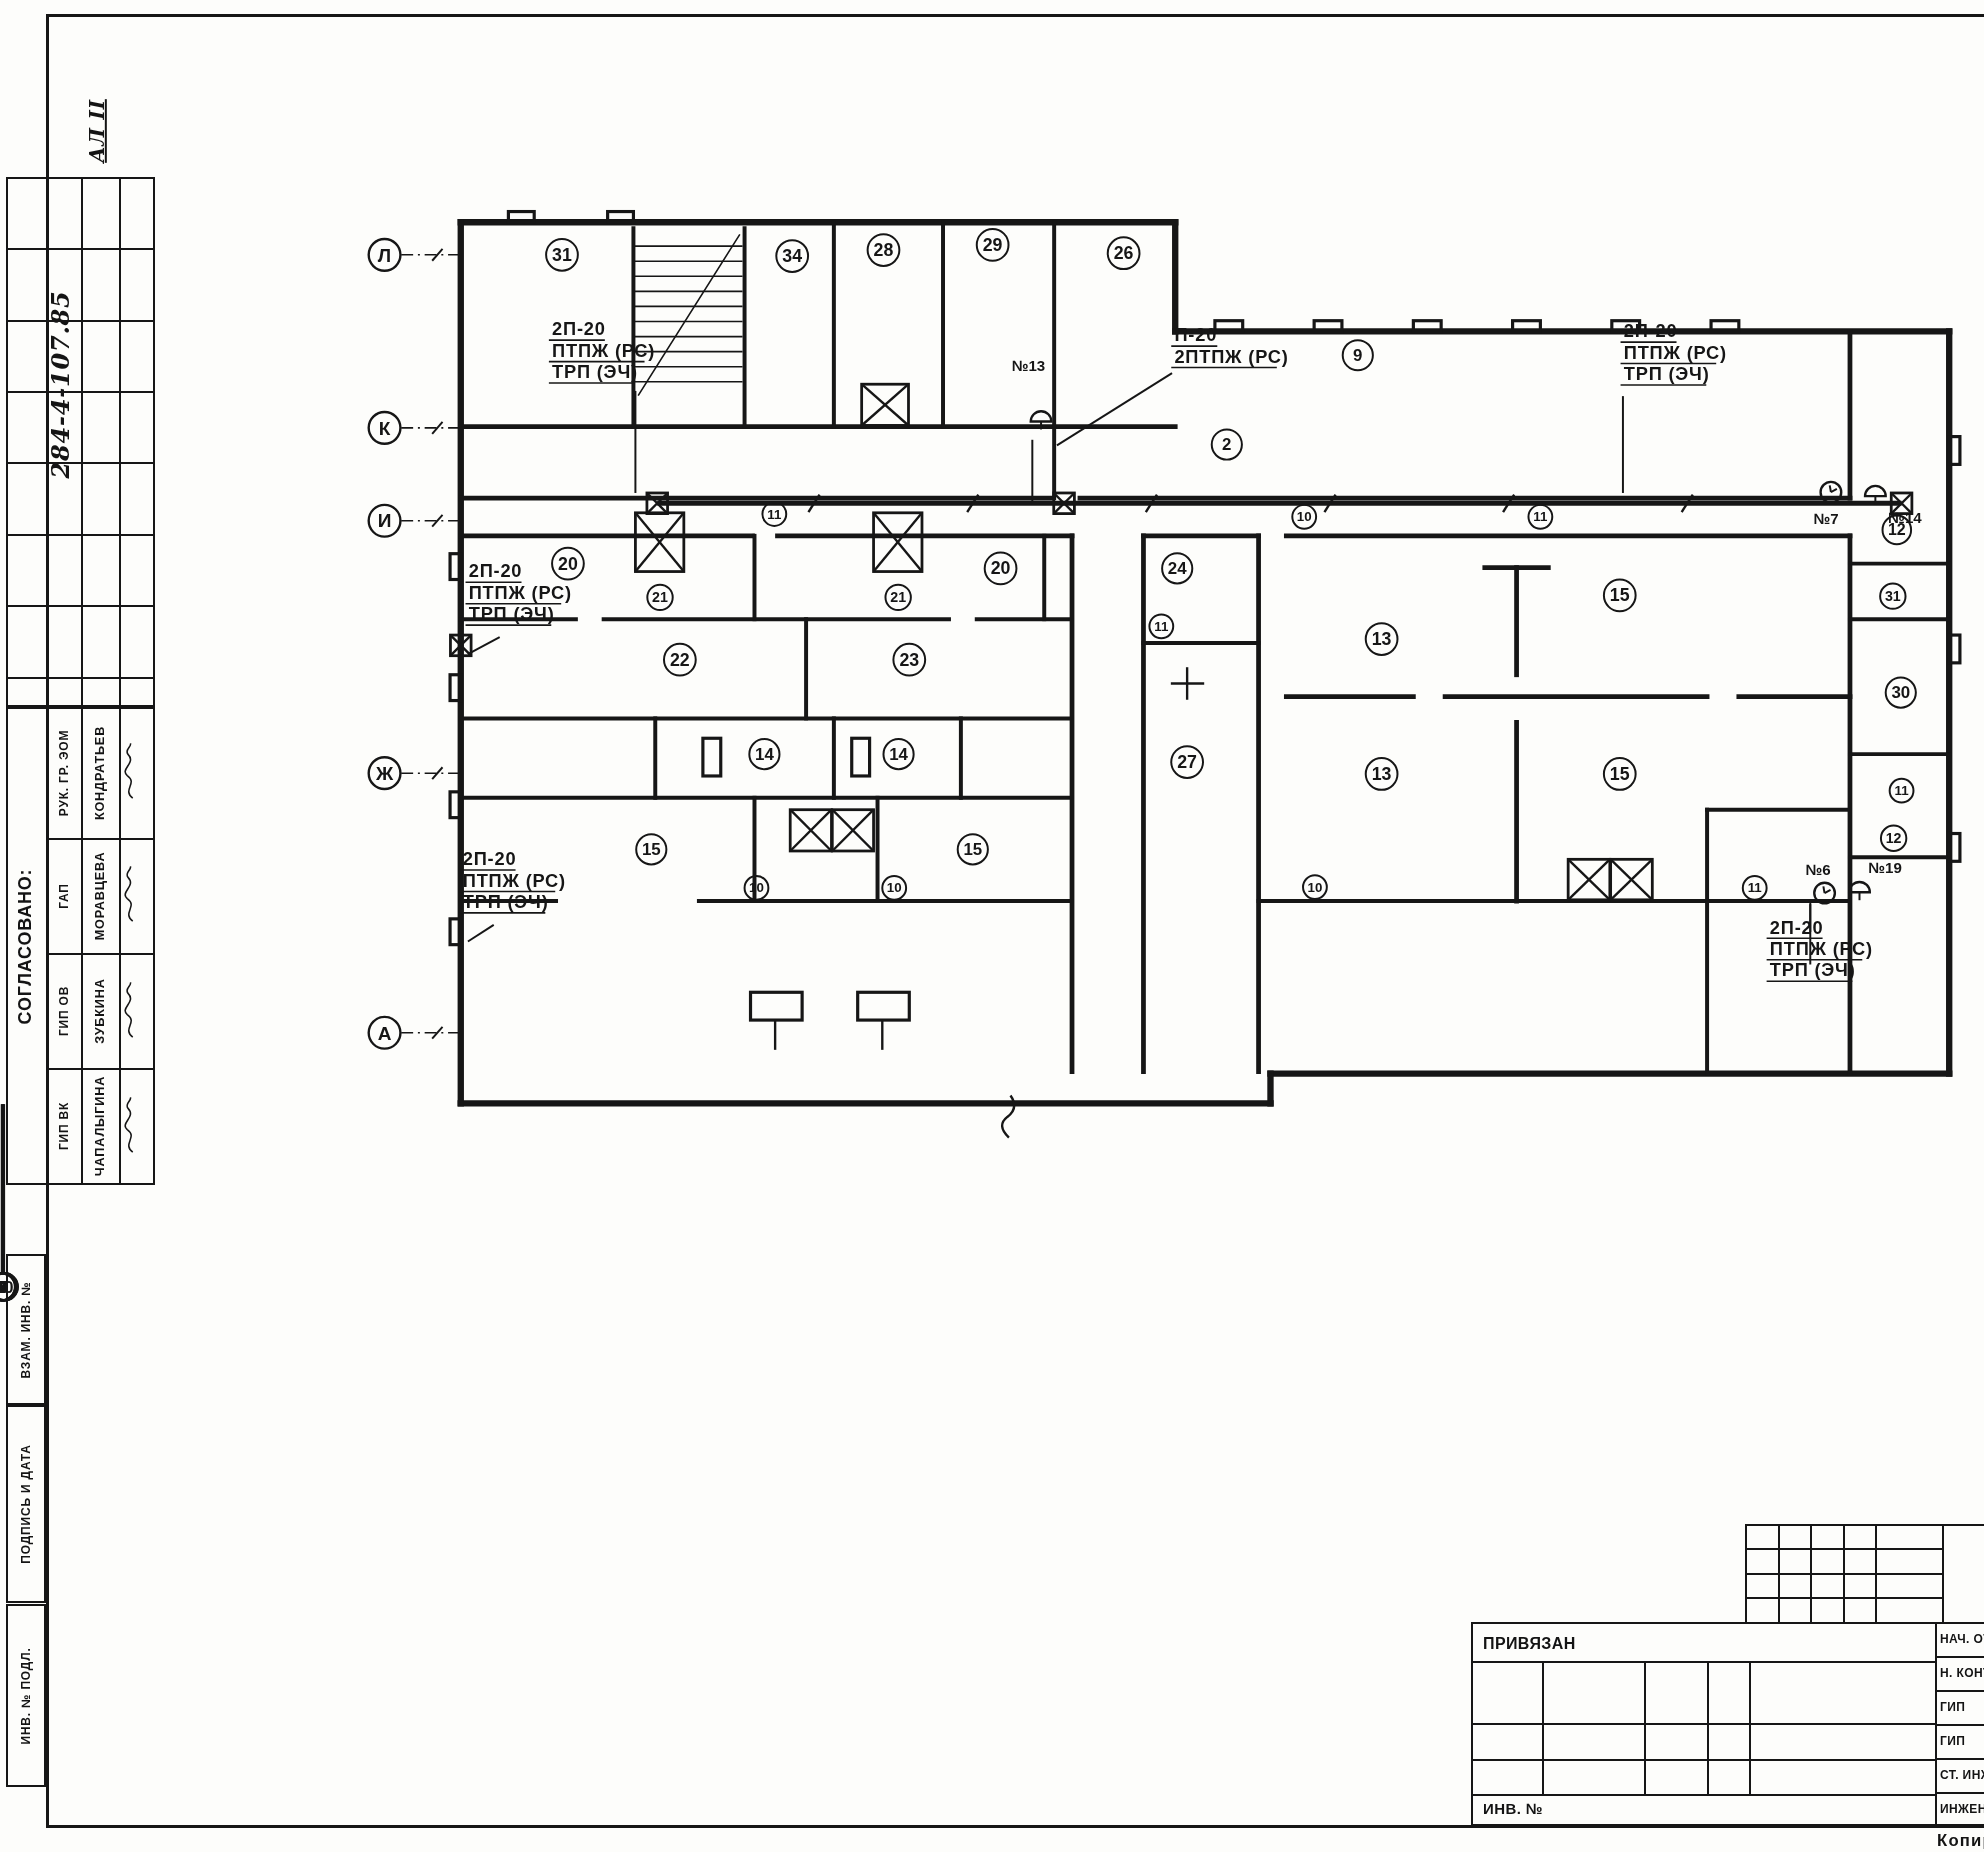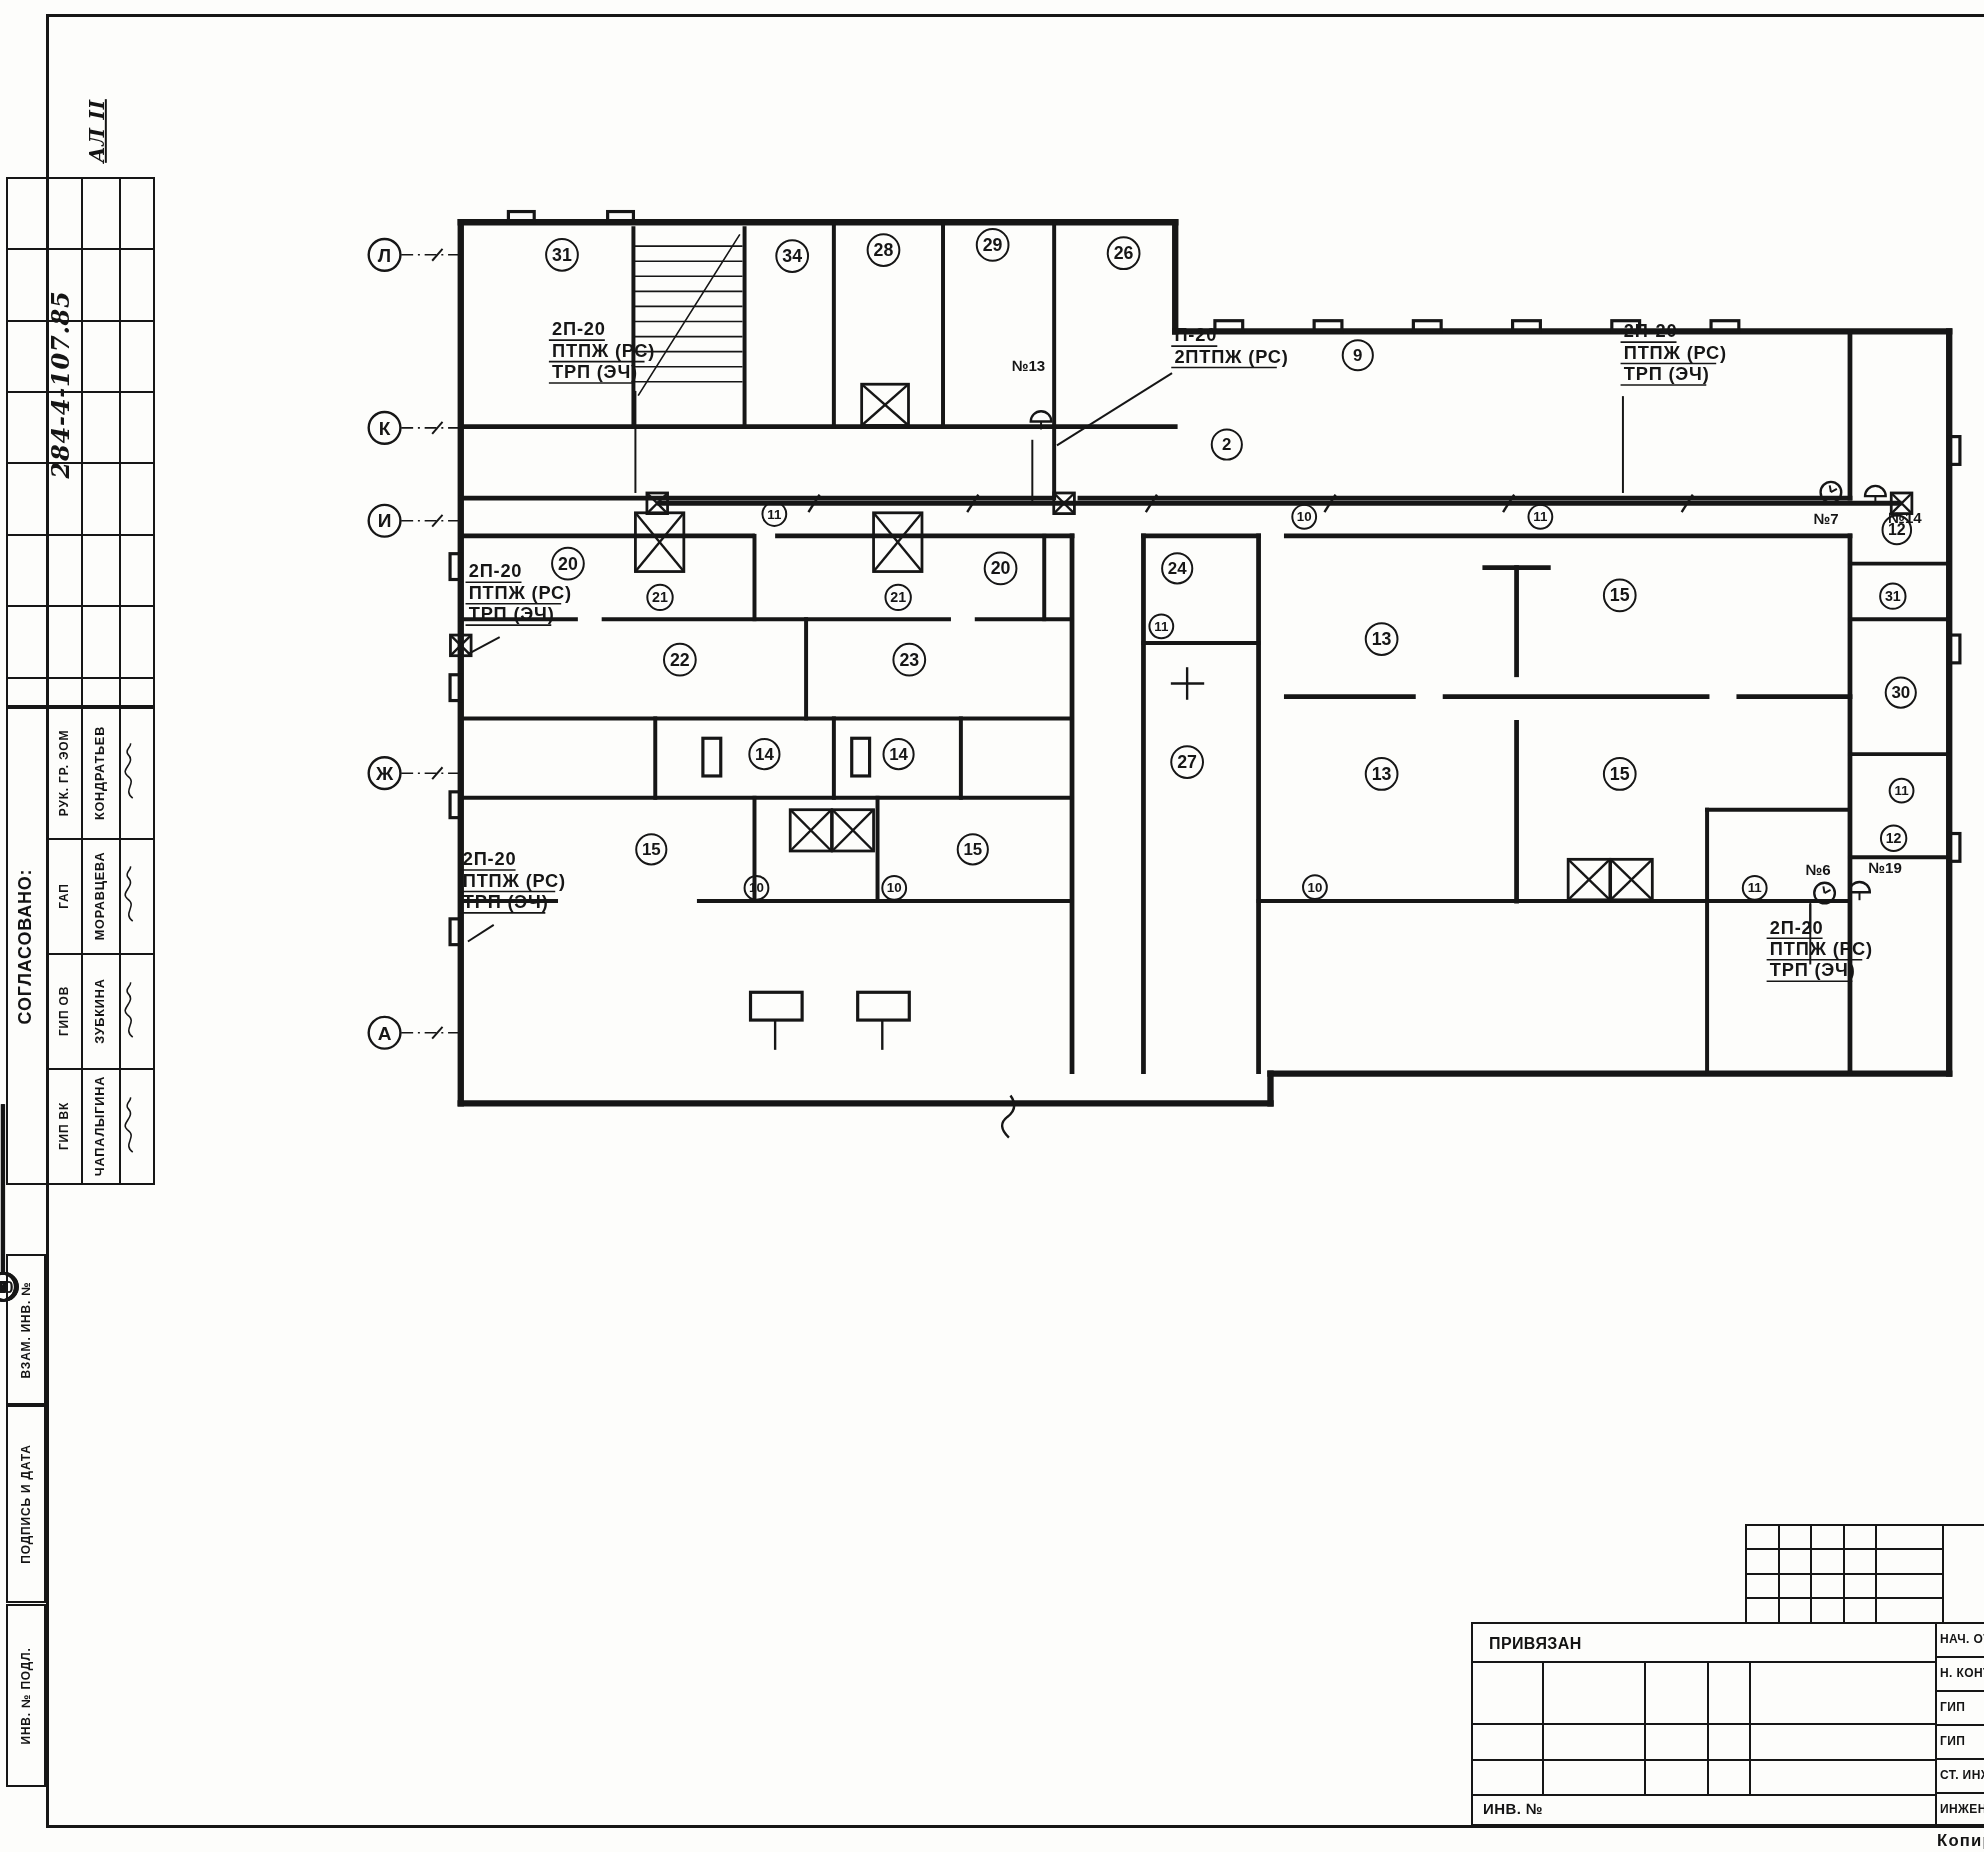--- a/index.html
+++ b/index.html
@@ -433,21 +433,21 @@
       <div class="ln" style="left: 1471px; top: 1723px; width: 464px; height: 1.6px;"></div>
       <div class="ln" style="left: 1471px; top: 1759px; width: 464px; height: 1.6px;"></div>
       <div class="ln" style="left: 1471px; top: 1794px; width: 464px; height: 1.6px;"></div>
       <div class="ln" style="left: 1935px; top: 1622px; width: 2px; height: 204px;"></div>
       <div class="ln" style="left: 1935px; top: 1656px; width: 228px; height: 1.6px;"></div>
       <div class="ln" style="left: 1935px; top: 1690px; width: 228px; height: 1.6px;"></div>
       <div class="ln" style="left: 1935px; top: 1724px; width: 228px; height: 1.6px;"></div>
       <div class="ln" style="left: 1935px; top: 1758px; width: 228px; height: 1.6px;"></div>
       <div class="ln" style="left: 1935px; top: 1792px; width: 228px; height: 1.6px;"></div>
     </div>
-<div class="cellTxt" style="left:1483px;top:1626px;width:198px;height:36px;font-size:16px;margin-left:6px;">ПРИВЯЗАН</div>
+<div class="cellTxt" style="left:1483px;top:1626px;width:198px;height:36px;font-size:16px;">ПРИВЯЗАН</div>
 <div class="cellTxt" style="left:1483px;top:1794px;width:119px;height:28px;font-size:15px;">ИНВ. №</div>
 <div id="staffRows">
       <div class="cellTxt" style="left: 1940px; top: 1622px; width: 73px; height: 34px; font-size: 12px;">НАЧ. ОТД.</div>
       <div class="cellTxt" style="left: 1940px; top: 1656px; width: 73px; height: 34px; font-size: 12px;">Н. КОНТР.</div>
       <div class="cellTxt" style="left: 1940px; top: 1690px; width: 73px; height: 34px; font-size: 12px;">ГИП</div>
       <div class="cellTxt" style="left: 1940px; top: 1724px; width: 73px; height: 34px; font-size: 12px;">ГИП</div>
       <div class="cellTxt" style="left: 1940px; top: 1758px; width: 73px; height: 34px; font-size: 12px;">СТ. ИНЖ</div>
       <div class="cellTxt" style="left: 1940px; top: 1792px; width: 73px; height: 34px; font-size: 12px;">ИНЖЕНЕР</div>
     </div>
 

